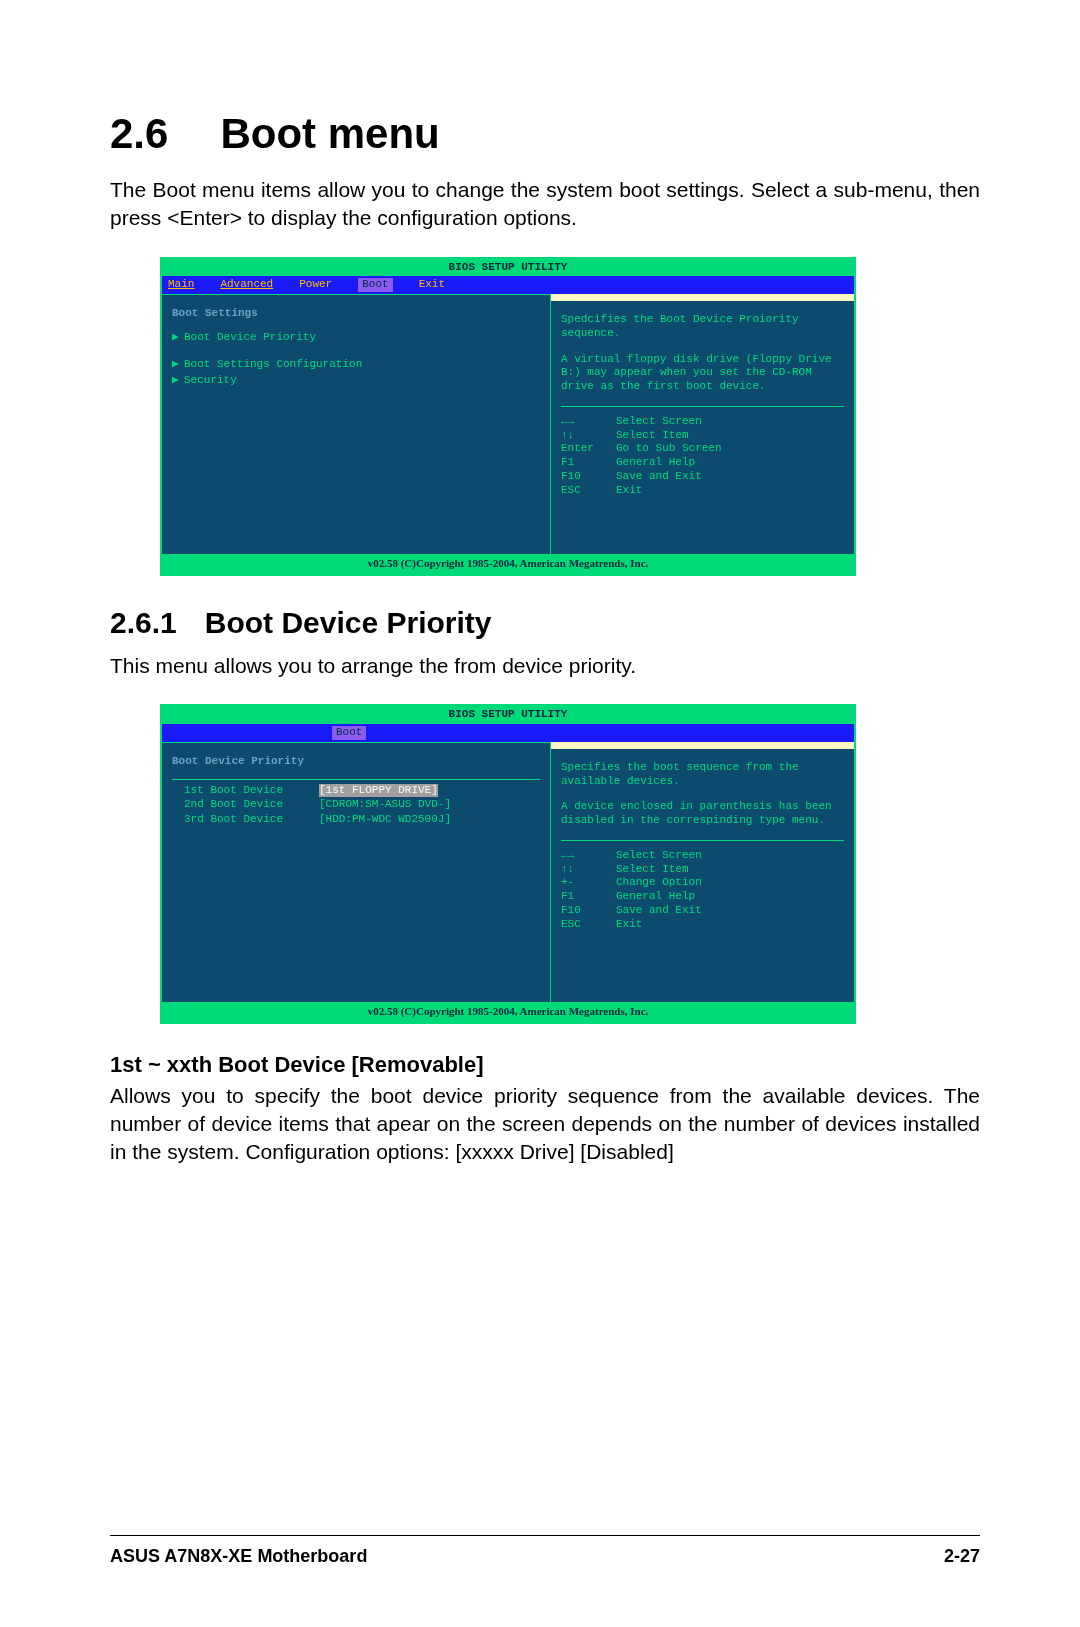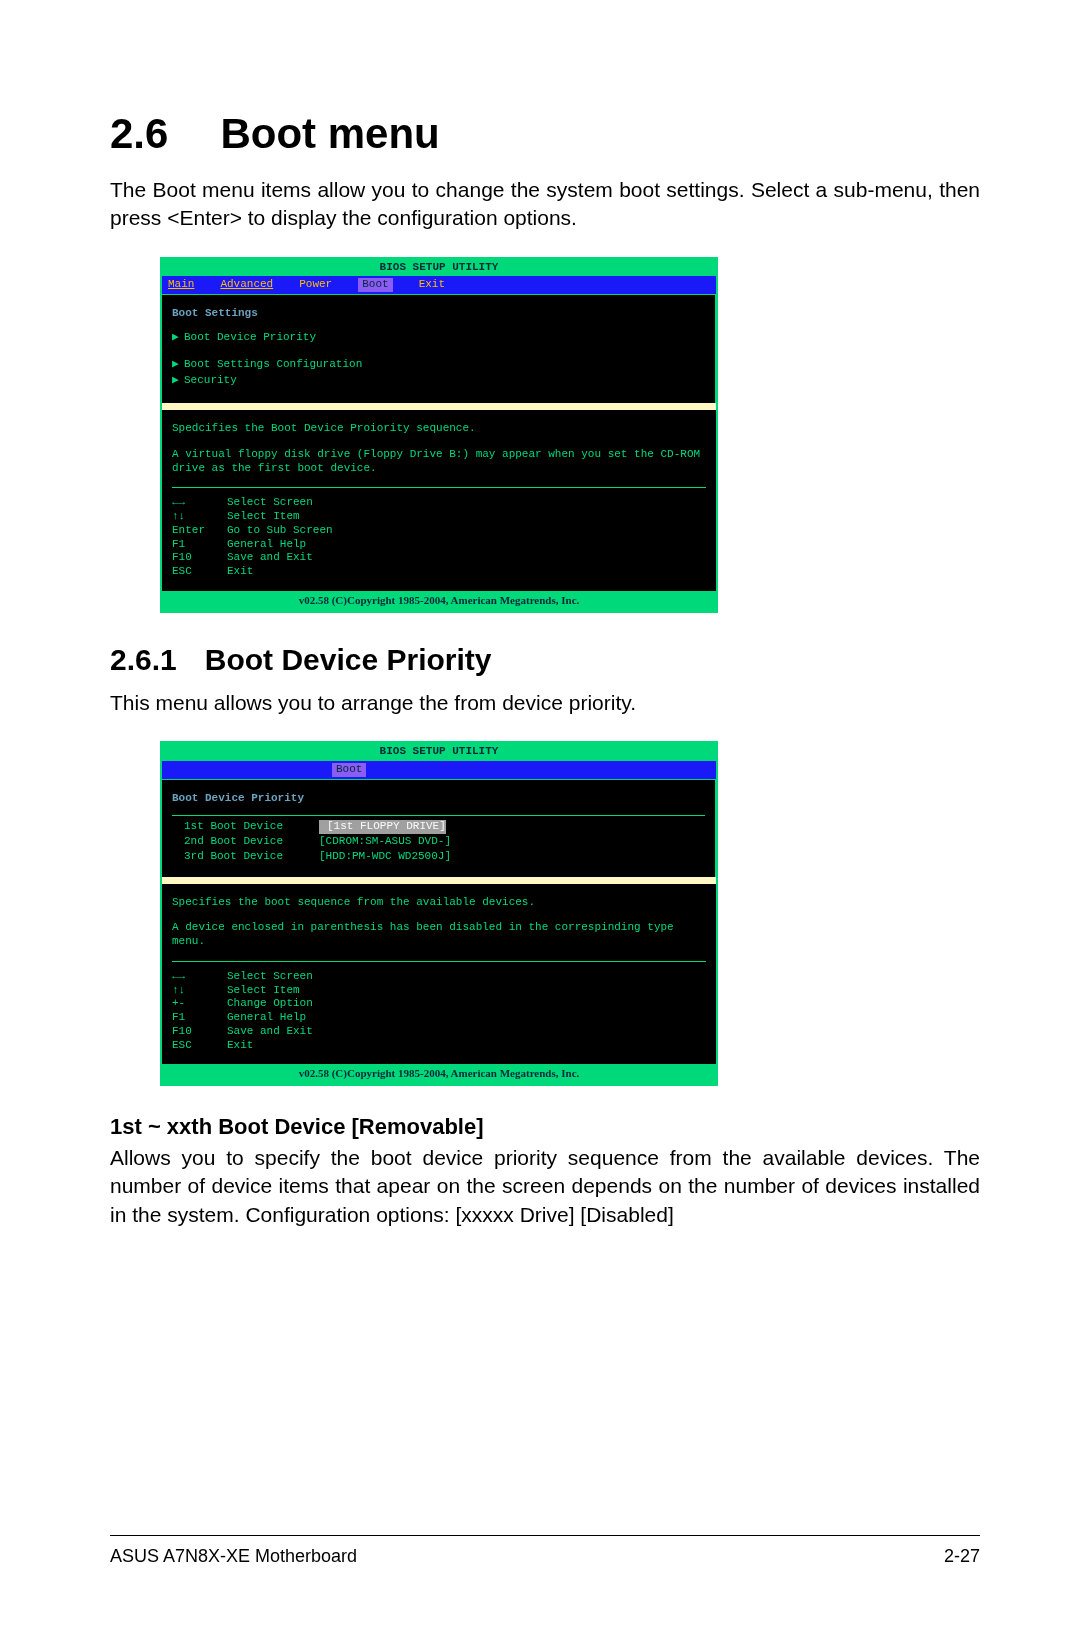--- a/index.html
+++ b/index.html
@@ -41,21 +41,21 @@
     gap: 28px;
   }
   h3.subsub {
     font-size: 22px;
     font-weight: bold;
     margin: 28px 0 4px 0;
   }
 
   
   .bios {
-    width: 558px;
+    width: 696px;
     margin: 4px 0 8px 50px;
     font-family: "Courier New", monospace;
     font-size: 11px;
     line-height: 1.25;
     border: 2px solid #00d97a;
   }
   .bios-title {
     background: #00d97a;
     color: #002a3a;
     font-weight: bold;
@@ -70,25 +70,24 @@
     gap: 26px;
   }
   .bios-menubar .tab { }
   .bios-menubar .tab.underline { text-decoration: underline; }
   .bios-menubar .tab.active {
     background: #8b5cf6;
     color: #002a3a;
     padding: 0 4px;
   }
   .bios-body {
-    background: #000000;
+    background: #0c4a6e;
     color: #00d97a;
     display: flex;
     min-height: 260px;
-    flex-direction: column;
   }
   .bios-left {
     flex: 1.3;
     padding: 12px 10px;
     border-right: 1px solid #00d97a;
     border-top: 1px solid #00d97a;
   }
   .bios-right {
     flex: 1;
     padding: 12px 10px;
@@ -114,21 +113,20 @@
     display: flex;
     white-space: pre;
     margin-bottom: 1px;
     margin-left: 12px;
   }
   .bios-left .devlabel { width: 135px; }
   .bios-left .devval { }
   .bios-left .devrow.selected .devval {
     background: #a0a0a0;
     color: #fafafa;
-    padding-left: 8px;
   }
   .bios-left .underline-row {
     border-bottom: 1px solid #00d97a;
     margin: 2px 0 4px 0;
   }
   .bios-right .help-text { margin-bottom: 12px; white-space: pre-wrap; }
   .bios-right .keys { border-top: 1px solid #00d97a; padding-top: 8px; }
   .bios-right .keyrow { display: flex; white-space: pre; }
   .bios-right .keyrow .k { width: 55px; }
   .bios-footer {
@@ -139,21 +137,21 @@
     padding: 3px 0;
     font-family: Liberation Serif, serif;
   }
 
   .page-footer {
     border-top: 1.5px solid #000;
     padding-top: 10px;
     display: flex;
     justify-content: space-between;
     font-size: 18px;
-    font-weight: normal;
+    font-weight: bold;
     margin-top: 40px;
   }
 </style>
 </head>
 <body>
 
 <div class="page">
   <div class="content">
 
   <h1 class="section-title">

